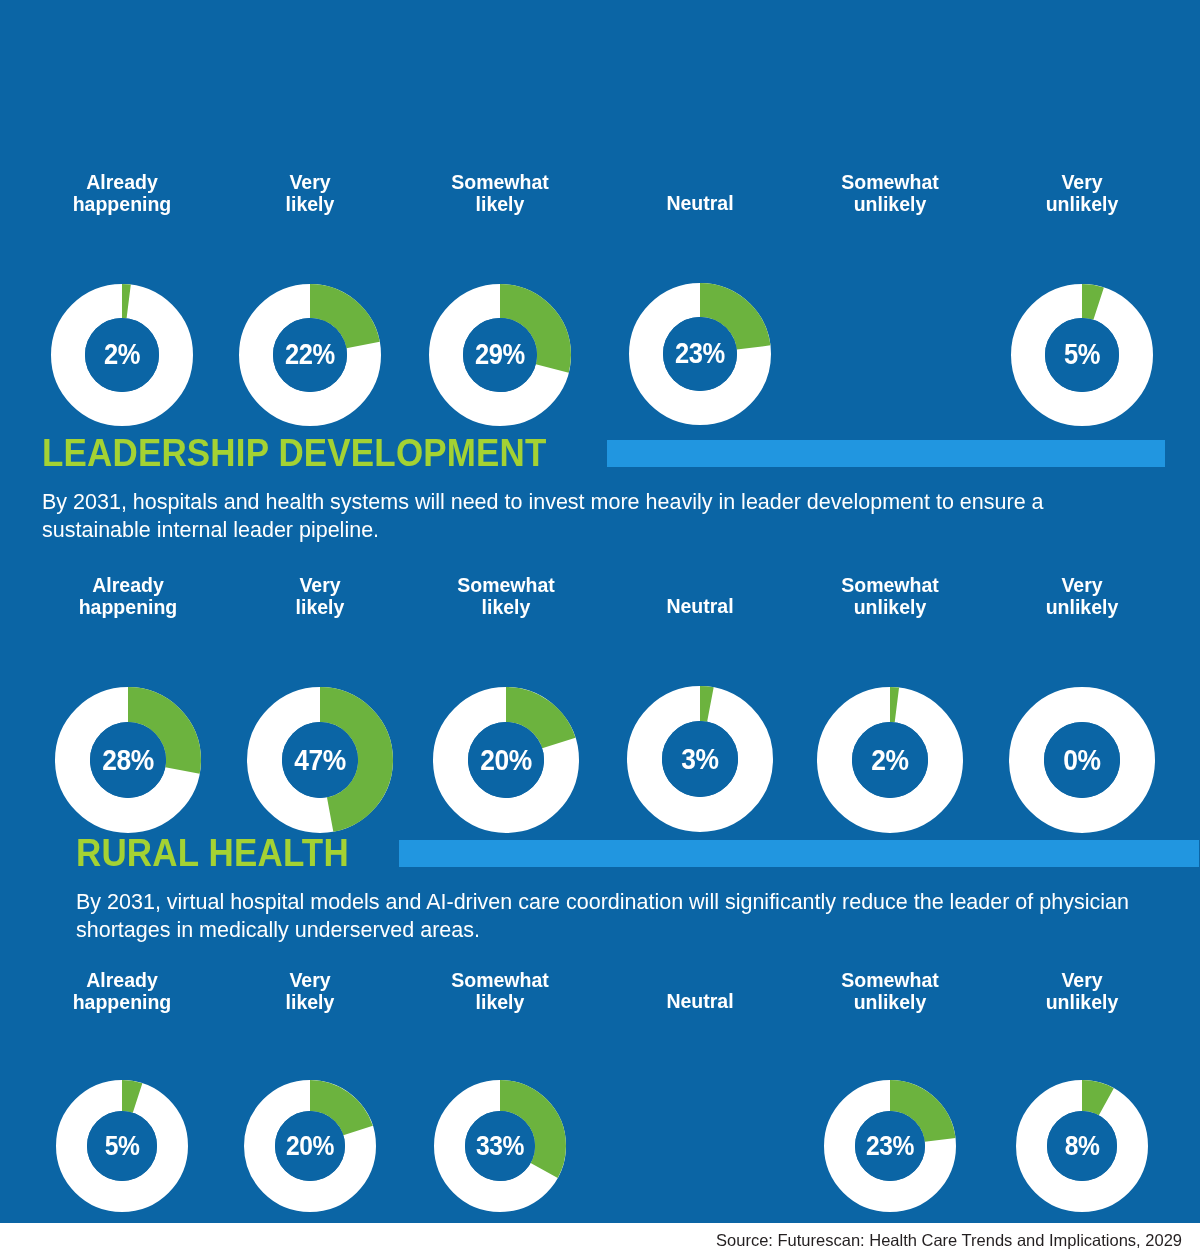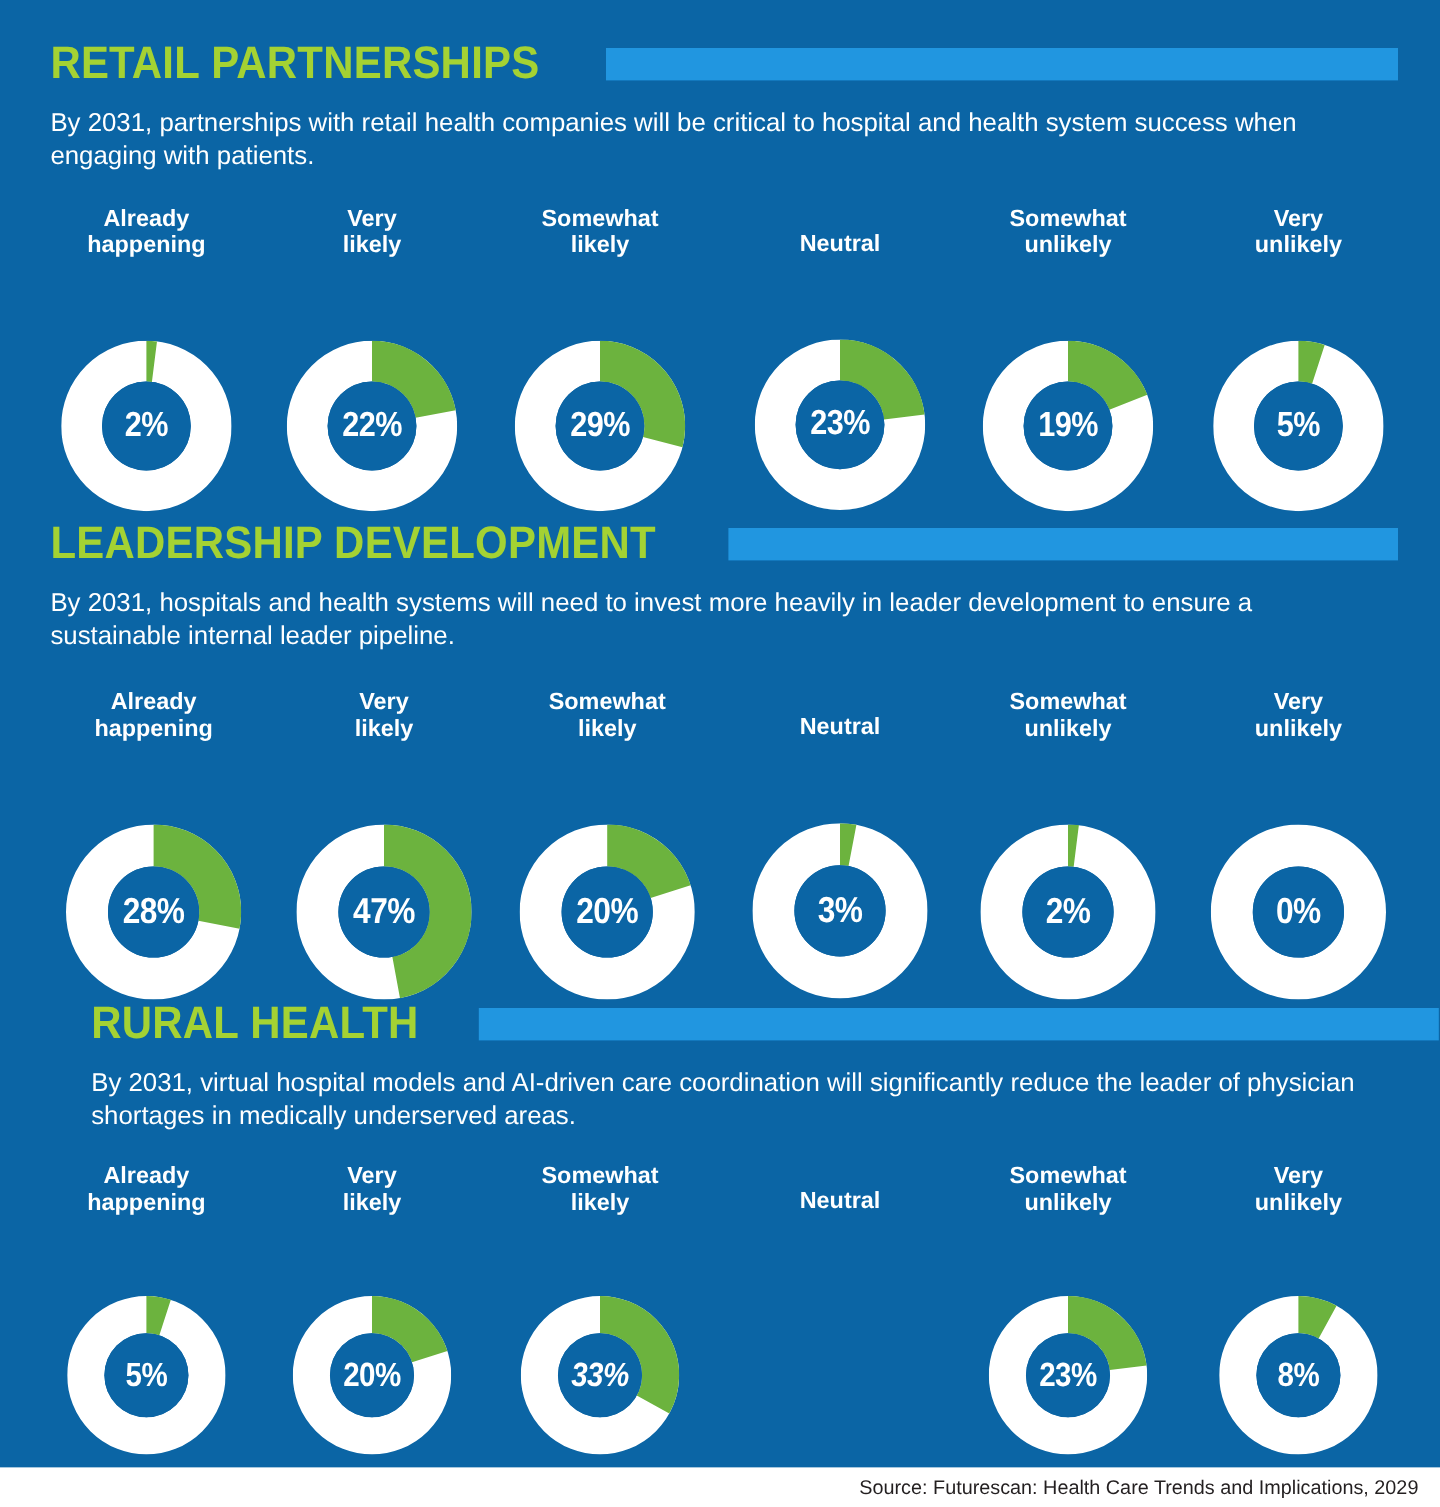--- a/index.html
+++ b/index.html
@@ -131,27 +131,20 @@
     font-family: "Liberation Sans Narrow", "Liberation Sans", sans-serif;
     white-space: nowrap;
   }
 </style>
 </head>
 <body>
 
 <div id="infographic">
   <div class="blue-panel"></div>
 
-  <div class="section" id="section-0" style="top:28px;">
-    <div class="head-row">
-      <div class="section-title">RETAIL PARTNERSHIPS</div>
-      <div class="head-bar" id="bar-0" style="width: 660px;"></div>
-    </div>
-    <div class="section-body">By 2031, partnerships with retail health companies will be critical to hospital and health system success when engaging with patients.</div>
-  </div>
   <div class="donut-row" id="row-0" style="top:172px;">
       <div class="donut-cell" style="left: 12px; top: 0px; width: 220px;">
         <div class="donut-label">Already
 happening</div>
         <div class="donut-wrap" style="width: 142px; height: 142px; margin-top: 68px;">
           <svg width="142" height="142" viewBox="0 0 142 142">
             <circle cx="71" cy="71" r="54" fill="none" stroke="#FFFFFF" stroke-width="34"></circle>
             <circle cx="71" cy="71" r="54" fill="none" stroke="#6CB33E" stroke-width="34" stroke-dasharray="6.785840131753953 332.5061664559437" transform="rotate(-90 71 71)"></circle>
             <circle cx="71" cy="71" r="37" fill="#0B65A5"></circle>
           </svg>
@@ -189,28 +182,20 @@
             <circle cx="71" cy="71" r="54" fill="none" stroke="#FFFFFF" stroke-width="34"></circle>
             <circle cx="71" cy="71" r="54" fill="none" stroke="#6CB33E" stroke-width="34" stroke-dasharray="78.03716151517047 261.2548450725272" transform="rotate(-90 71 71)"></circle>
             <circle cx="71" cy="71" r="37" fill="#0B65A5"></circle>
           </svg>
           <div class="donut-value" style="font-size: 29px;">23%</div>
         </div>
       </div>
       <div class="donut-cell" style="left: 780px; top: 0px; width: 220px;">
         <div class="donut-label">Somewhat
 unlikely</div>
-        <div class="donut-wrap" style="width: 142px; height: 142px; margin-top: 68px;">
-          <svg width="142" height="142" viewBox="0 0 142 142">
-            <circle cx="71" cy="71" r="54" fill="none" stroke="#FFFFFF" stroke-width="34"></circle>
-            <circle cx="71" cy="71" r="54" fill="none" stroke="#6CB33E" stroke-width="34" stroke-dasharray="64.46548125166255 274.8265253360351" transform="rotate(-90 71 71)"></circle>
-            <circle cx="71" cy="71" r="37" fill="#0B65A5"></circle>
-          </svg>
-          <div class="donut-value" style="font-size: 29px;">19%</div>
-        </div>
       </div>
       <div class="donut-cell" style="left: 972px; top: 0px; width: 220px;">
         <div class="donut-label">Very
 unlikely</div>
         <div class="donut-wrap" style="width: 142px; height: 142px; margin-top: 68px;">
           <svg width="142" height="142" viewBox="0 0 142 142">
             <circle cx="71" cy="71" r="54" fill="none" stroke="#FFFFFF" stroke-width="34"></circle>
             <circle cx="71" cy="71" r="54" fill="none" stroke="#6CB33E" stroke-width="34" stroke-dasharray="16.964600329384883 322.32740625831275" transform="rotate(-90 71 71)"></circle>
             <circle cx="71" cy="71" r="37" fill="#0B65A5"></circle>
           </svg>
@@ -327,21 +312,21 @@
             <circle cx="66" cy="66" r="50.5" fill="none" stroke="#FFFFFF" stroke-width="31"></circle>
             <circle cx="66" cy="66" r="50.5" fill="none" stroke="#6CB33E" stroke-width="31" stroke-dasharray="63.460171602513824 253.8406864100553" transform="rotate(-90 66 66)"></circle>
             <circle cx="66" cy="66" r="35" fill="#0B65A5"></circle>
           </svg>
           <div class="donut-value" style="font-size: 28px;">20%</div>
         </div>
       </div>
       <div class="donut-cell" style="left: 390px; top: 0px; width: 220px;">
         <div class="donut-label">Somewhat
 likely</div>
-        <div class="donut-wrap" style="width: 132px; height: 132px; margin-top: 66px; font-style: italic;">
+        <div class="donut-wrap" style="width: 132px; height: 132px; margin-top: 66px;">
           <svg width="132" height="132" viewBox="0 0 132 132">
             <circle cx="66" cy="66" r="50.5" fill="none" stroke="#FFFFFF" stroke-width="31"></circle>
             <circle cx="66" cy="66" r="50.5" fill="none" stroke="#6CB33E" stroke-width="31" stroke-dasharray="104.7092831441478 212.5915748684213" transform="rotate(-90 66 66)"></circle>
             <circle cx="66" cy="66" r="35" fill="#0B65A5"></circle>
           </svg>
           <div class="donut-value" style="font-size: 28px;">33%</div>
         </div>
       </div>
       <div class="donut-cell" style="left: 590px; top: 0px; width: 220px;">
         <div class="donut-label single">Neutral</div>

